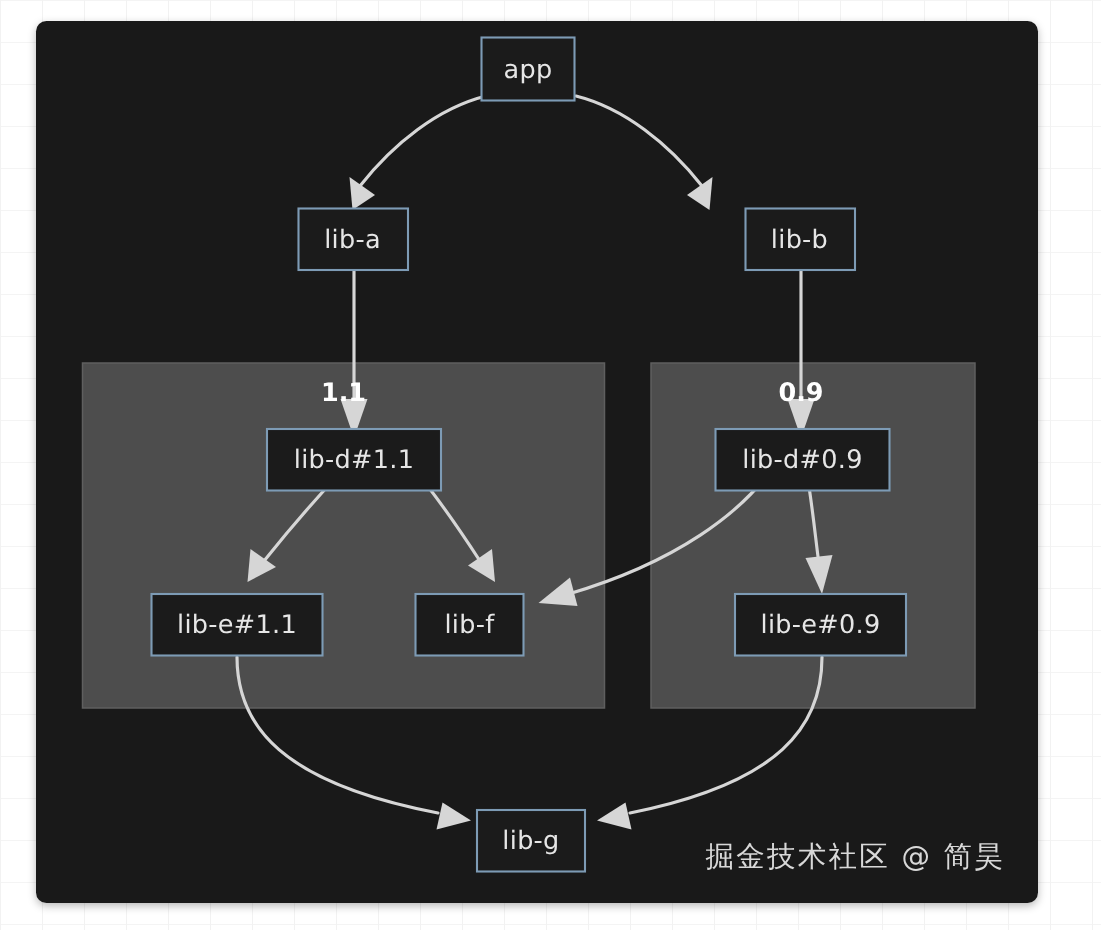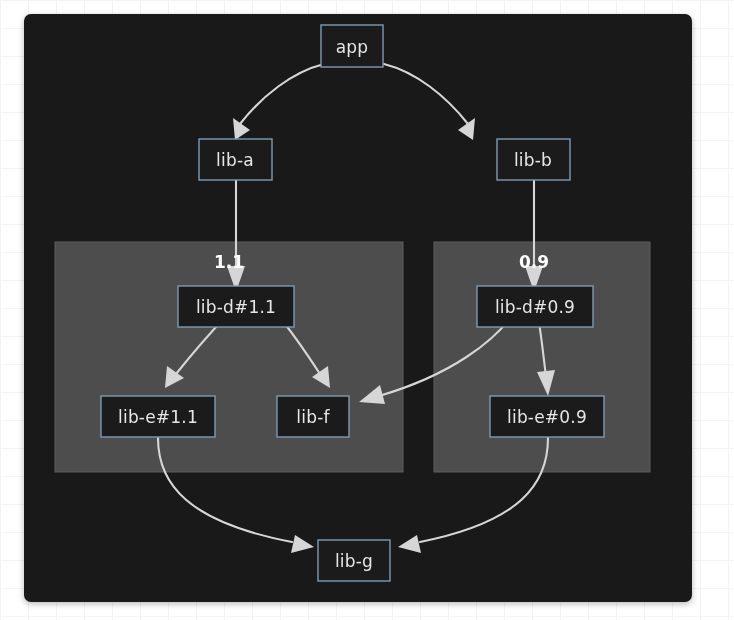--- a/index.html
+++ b/index.html
@@ -210,14 +210,15 @@
       <text class="node-label" x="523" y="403">lib-e#0.9</text>
     </g>
 
     <g>
       <rect class="node-rect" x="294" y="526" width="72" height="41"></rect>
       <text class="node-label" x="330" y="547">lib-g</text>
     </g>
 
   </svg>
 
+  <div id="watermark">掘金技术社区 @ 简昊</div>
 
 </div>
 
 </body></html>

